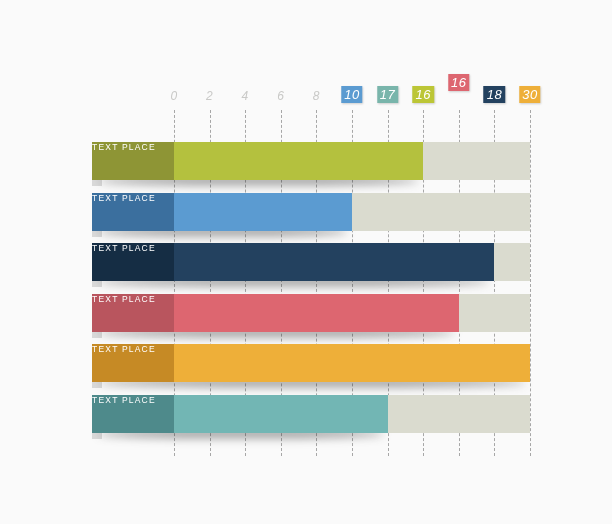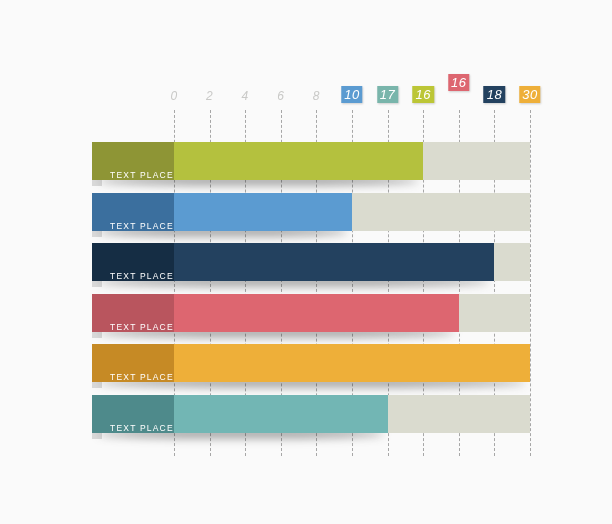--- a/index.html
+++ b/index.html
@@ -84,23 +84,22 @@
     border-radius: 50% / 60%;
   }
   .bar-fill {
     position: absolute;
     height: 100%;
   }
   .bar-tab {
     position: absolute;
     height: 100%;
     display: flex;
-    align-items: flex-end;
+    align-items: flex-start;
     box-sizing: border-box;
-    padding-left: 18px;
   }
   .bar-tab-label {
     font-size: 8.5px;
     color: #ffffff;
     letter-spacing: 1.2px;
     white-space: nowrap;
     font-weight: normal;
   }
   .tab-notch {
     position: absolute;

